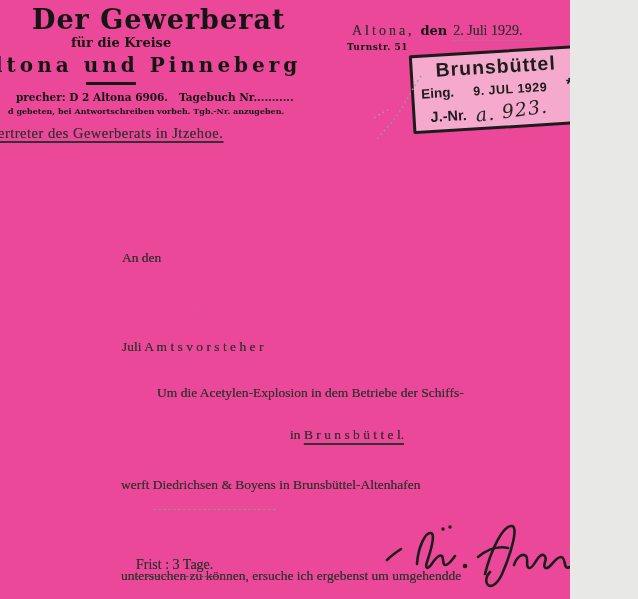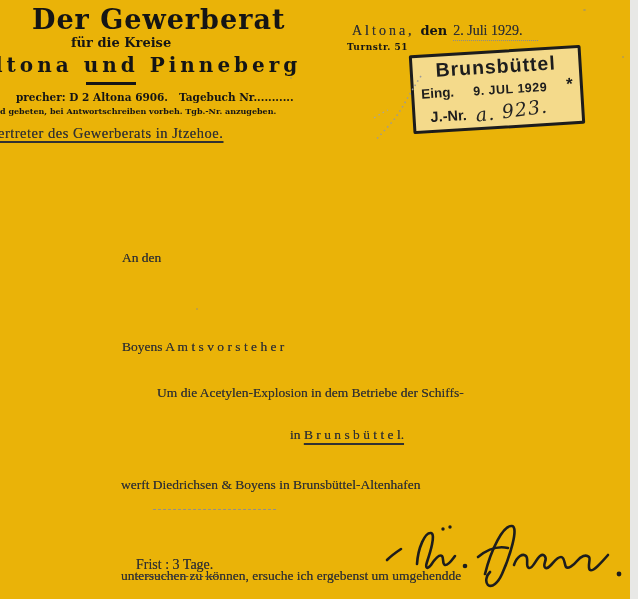--- a/index.html
+++ b/index.html
@@ -1,19 +1,19 @@
 <!DOCTYPE html>
 <html><head>
 <meta charset="utf-8">
 <style>
   html,body{margin:0;padding:0;background:#e8e8e6;}
   .paper{
     position:relative;
-    width:630px;height:599px;
-    background:#eab308;
+    width:570px;height:599px;
+    background:#ec4899;
     overflow:hidden;
     font-family:"Liberation Sans",sans-serif;
     color:#2e2e2e;
   }
   
   .typed{
     font-family:Liberation Serif, serif;
     color:#323232;
     text-shadow:0 0 0.5px rgba(45,45,45,.75);
     white-space:pre;
@@ -23,21 +23,21 @@
     font-weight:bold;
     color:#151515;
   }
   
   .letterhead{position:absolute;left:0;top:6px;}
   .lh-title{font-size:27px;margin-left:32px;letter-spacing:1px;line-height:1.05;}
   .lh-sub{font-size:13px;margin-left:71px;margin-top:1px;}
   .lh-region{font-size:20px;letter-spacing:4px;margin-left:-5px;margin-top:3px;white-space:pre;}
   .lh-rule{width:50px;height:3px;background:#161616;margin:5px 0 0 86px;}
   .lh-phone{font-size:10.5px;margin-left:0;margin-top:6px;white-space:pre;padding-left:16px;}
-  .lh-note{font-size:8px;margin-left:0;margin-top:3px;white-space:pre;}
+  .lh-note{font-size:8px;margin-left:8px;margin-top:3px;white-space:pre;}
   .lh-deputy{
     font-size:14.5px;letter-spacing:.5px;margin-top:9px;margin-left:-2px;
     text-decoration:underline;text-underline-offset:3px;text-decoration-thickness:1.5px;
   }
   
   .dateline{position:absolute;left:352px;top:22px;font-size:14px;}
   .date-place{letter-spacing:3px;}
   .date-den{font-size:13px;margin:0 2px;}
   .date-val{border-bottom:1.5px dotted #8b8b8b;padding-right:16px;padding-bottom:2px;}
   .date-street{font-size:9px;margin-top:3px;margin-left:-5px;letter-spacing:.5px;}
@@ -121,21 +121,21 @@
     </div>
   </div>
 
   <svg class="pencil" width="56" height="76" viewBox="0 0 56 76">
     <path d="M50,4 C38,22 31,38 21,50 C15,57 9,63 4,69" fill="none" stroke="#9a9a9a" stroke-width="1.5" stroke-dasharray="1.5,3.5"></path>
     <path d="M3,46 C9,42 13,40 17,38" fill="none" stroke="#a5a5a5" stroke-width="1.3" stroke-dasharray="1.5,3.5"></path>
   </svg>
 
   <div class="address typed">
     <div>An den</div>
-    <div>Boyens A m t s v o r s t e h e r</div>
+    <div>Juli A m t s v o r s t e h e r</div>
     <div class="addr-line3"><span>in </span><span class="solid-underline">B r u n s b ü t t e l.</span></div>
   </div>
 
   <div class="body-text typed">
     <div class="indent">Um die Acetylen-Explosion in dem Betriebe der Schiffs-</div>
     <div><span>werft </span><span class="dash-underline">Diedrichsen &amp; Boyens</span><span> in Brunsbüttel-Altenhafen</span></div>
     <div>untersuchen zu können, ersuche ich ergebenst um umgehendde</div>
     
     
     

